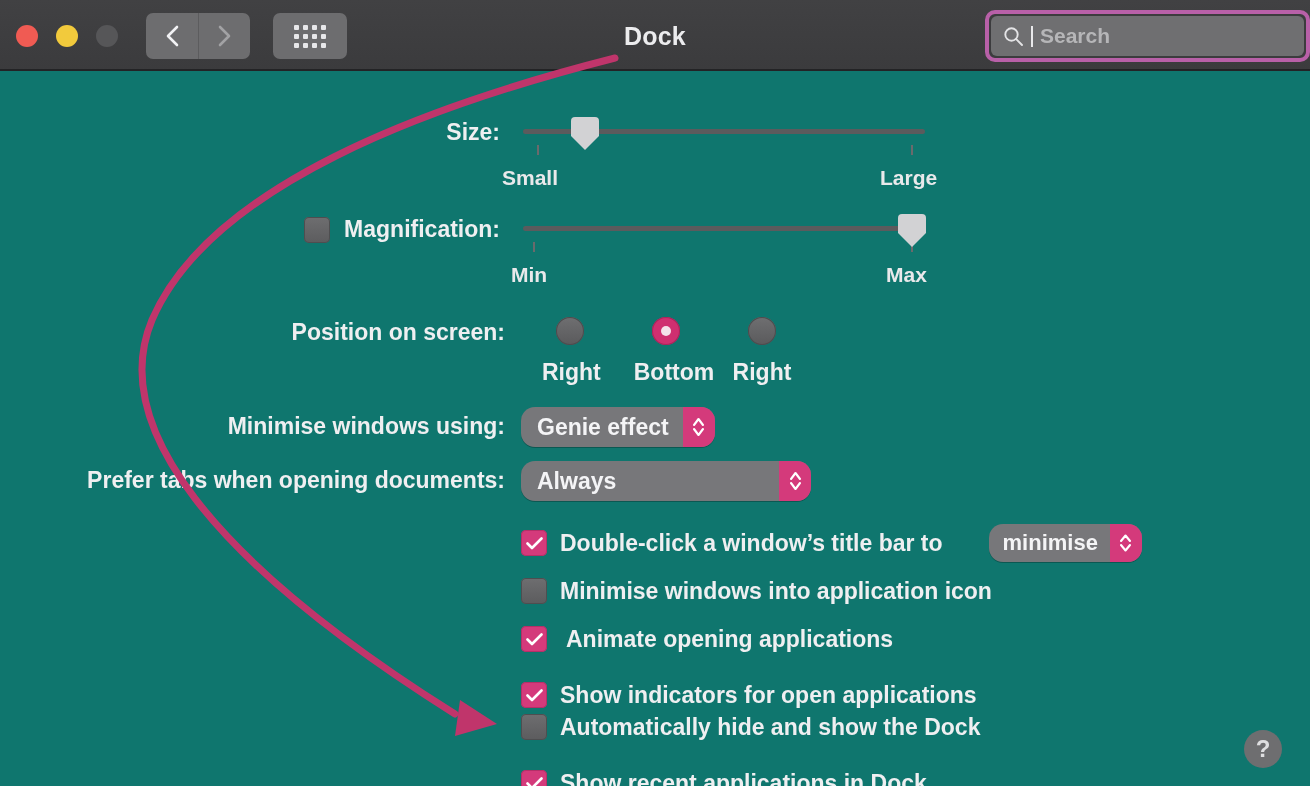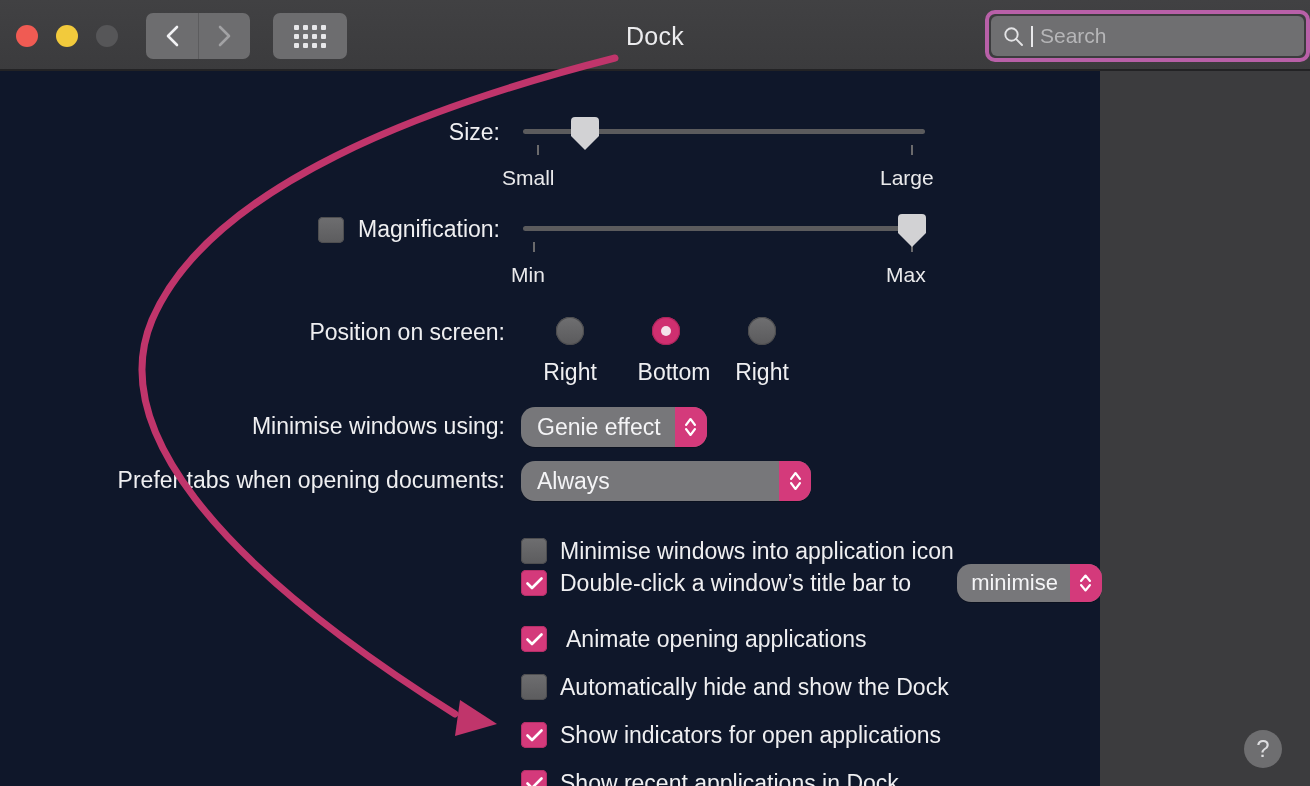--- a/index.html
+++ b/index.html
@@ -5,22 +5,23 @@
   * { box-sizing: border-box; margin: 0; padding: 0; }
   html, body {
     width: 1310px; height: 786px;
     overflow: hidden;
     background: #3c3c3e;
     font-family: "Liberation Sans", sans-serif;
     -webkit-font-smoothing: antialiased;
   }
   #app {
     position: relative;
-    width: 1100px; height: 786px;
-    background: #0f172a;
+    width: 1310px; height: 786px;
+    background: #0f766e;
+    font-weight: bold;
   }
 
   
   .titlebar {
     position: absolute; left: 0; top: 0;
     width: 1310px; height: 71px;
     background: linear-gradient(#414143, #3b3b3d);
     border-bottom: 2px solid #232325;
   }
   .traffic {
@@ -316,67 +317,67 @@
           <svg width="15" height="26" viewBox="0 0 15 26">
             <polyline points="3,11 7.5,5 12,11" fill="none" stroke="#ffffff" stroke-width="2.1" stroke-linecap="round" stroke-linejoin="round"></polyline>
             <polyline points="3,15 7.5,21 12,15" fill="none" stroke="#ffffff" stroke-width="2.1" stroke-linecap="round" stroke-linejoin="round"></polyline>
           </svg>
         </span>
       </span>
     </div>
 
     <div style="position:absolute;left:521px;top:450px;">
 
-      <div class="row" style="position:relative;top:8px;height:40px;gap:13px;">
-        <span class="cb off"></span>
-        <span class="lbl">Minimise windows into application icon</span>
-      </div>
-
       <div class="row" style="position:relative;top:0;height:40px;gap:13px;">
         <span class="cb on">
           <svg width="17" height="13" viewBox="0 0 17 13">
               <polyline points="1.5,6.5 6,11 15.5,1.5" fill="none" stroke="#ffffff" stroke-width="2.6" stroke-linecap="round" stroke-linejoin="round"></polyline>
             </svg>
         </span>
         <span class="lbl">Double-click a window’s title bar to</span>
         <span style="display:inline-block;width:20px;"></span>
         <span class="popup small">
           <span class="pval">minimise</span>
           <span class="parrows">
             <svg width="15" height="24" viewBox="0 0 15 24">
               <polyline points="3,10 7.5,4.5 12,10" fill="none" stroke="#ffffff" stroke-width="2.1" stroke-linecap="round" stroke-linejoin="round"></polyline>
               <polyline points="3,14 7.5,19.5 12,14" fill="none" stroke="#ffffff" stroke-width="2.1" stroke-linecap="round" stroke-linejoin="round"></polyline>
             </svg>
           </span>
         </span>
       </div>
 
+      <div class="row" style="position:relative;top:8px;height:40px;gap:13px;">
+        <span class="cb off"></span>
+        <span class="lbl">Minimise windows into application icon</span>
+      </div>
+
       <div class="row" style="position:relative;top:16px;height:40px;gap:19px;">
         <span class="cb on">
           <svg width="17" height="13" viewBox="0 0 17 13">
               <polyline points="1.5,6.5 6,11 15.5,1.5" fill="none" stroke="#ffffff" stroke-width="2.6" stroke-linecap="round" stroke-linejoin="round"></polyline>
             </svg>
         </span>
         <span class="lbl">Animate opening applications</span>
       </div>
 
-      <div class="row" style="position:relative;top:24px;height:40px;gap:13px;">
-        <span class="cb off"></span>
-        <span class="lbl">Automatically hide and show the Dock</span>
-      </div>
-
       <div class="row" style="position:relative;top:32px;height:40px;gap:13px;">
         <span class="cb on">
           <svg width="17" height="13" viewBox="0 0 17 13">
               <polyline points="1.5,6.5 6,11 15.5,1.5" fill="none" stroke="#ffffff" stroke-width="2.6" stroke-linecap="round" stroke-linejoin="round"></polyline>
             </svg>
         </span>
         <span class="lbl">Show indicators for open applications</span>
       </div>
 
+      <div class="row" style="position:relative;top:24px;height:40px;gap:13px;">
+        <span class="cb off"></span>
+        <span class="lbl">Automatically hide and show the Dock</span>
+      </div>
+
       <div class="row" style="position:relative;top:40px;height:40px;gap:13px;">
         <span class="cb on">
           <svg width="17" height="13" viewBox="0 0 17 13">
               <polyline points="1.5,6.5 6,11 15.5,1.5" fill="none" stroke="#ffffff" stroke-width="2.6" stroke-linecap="round" stroke-linejoin="round"></polyline>
             </svg>
         </span>
         <span class="lbl">Show recent applications in Dock</span>
       </div>
     </div>
 

